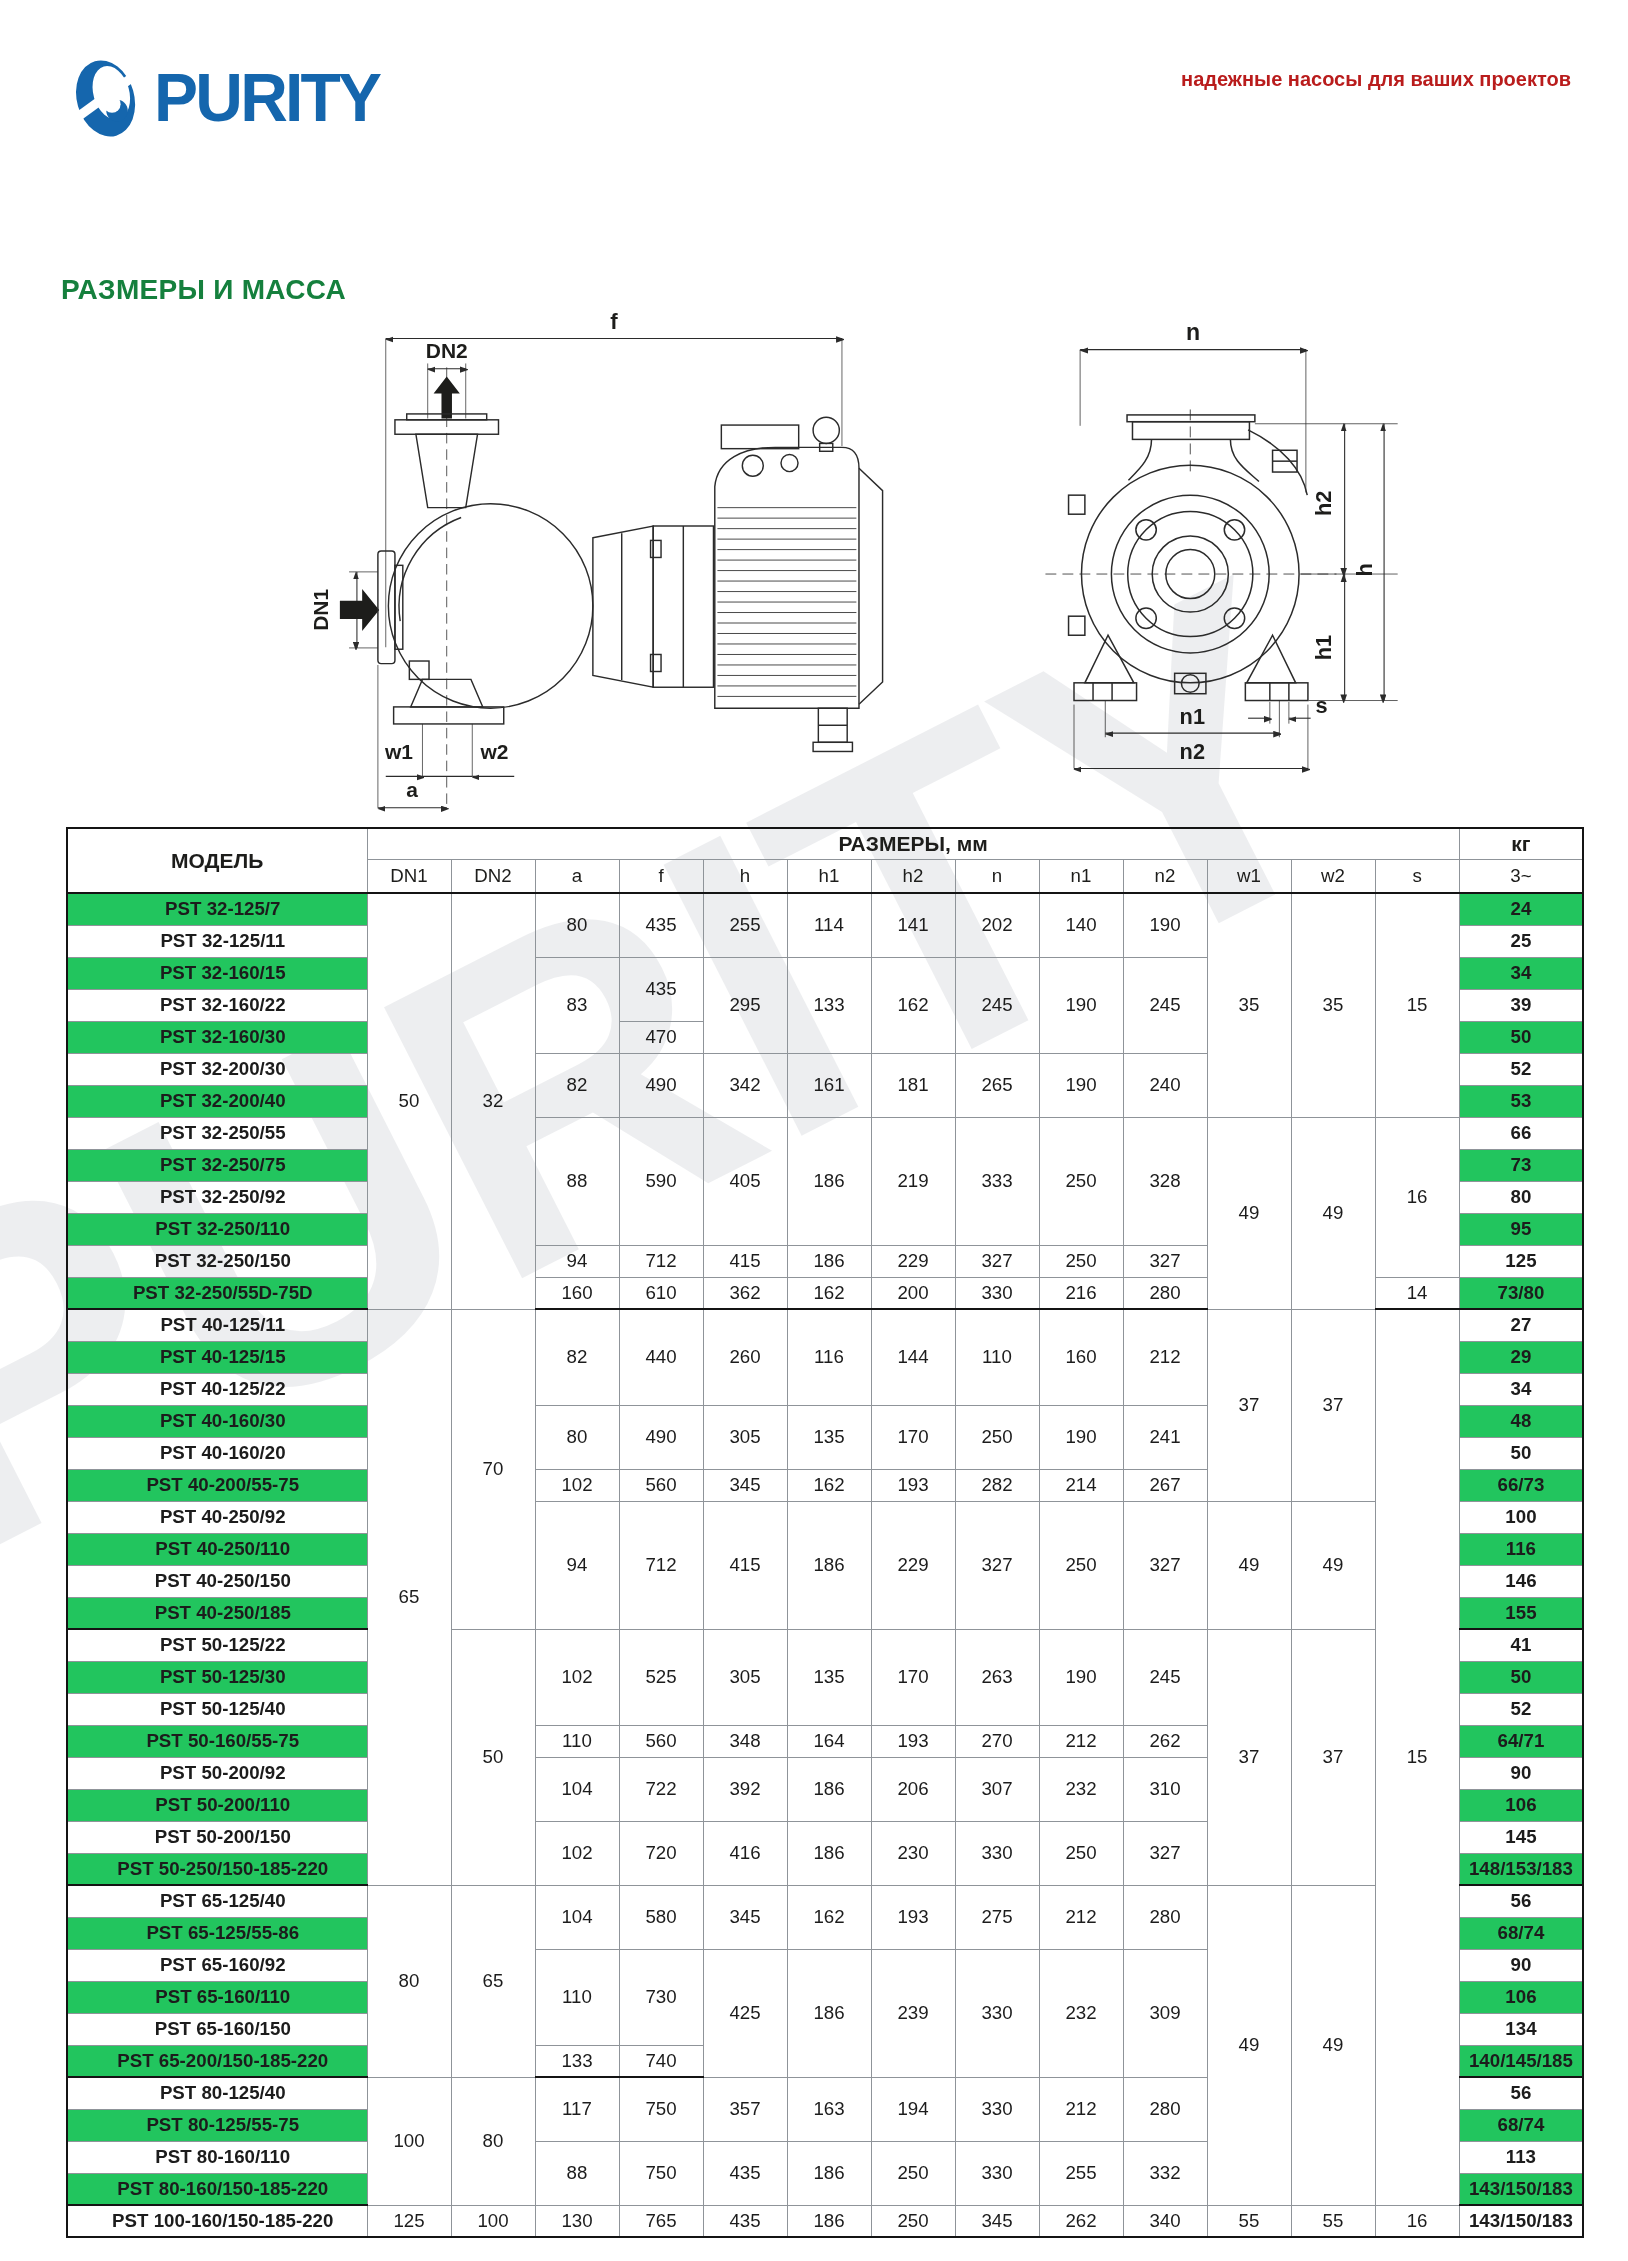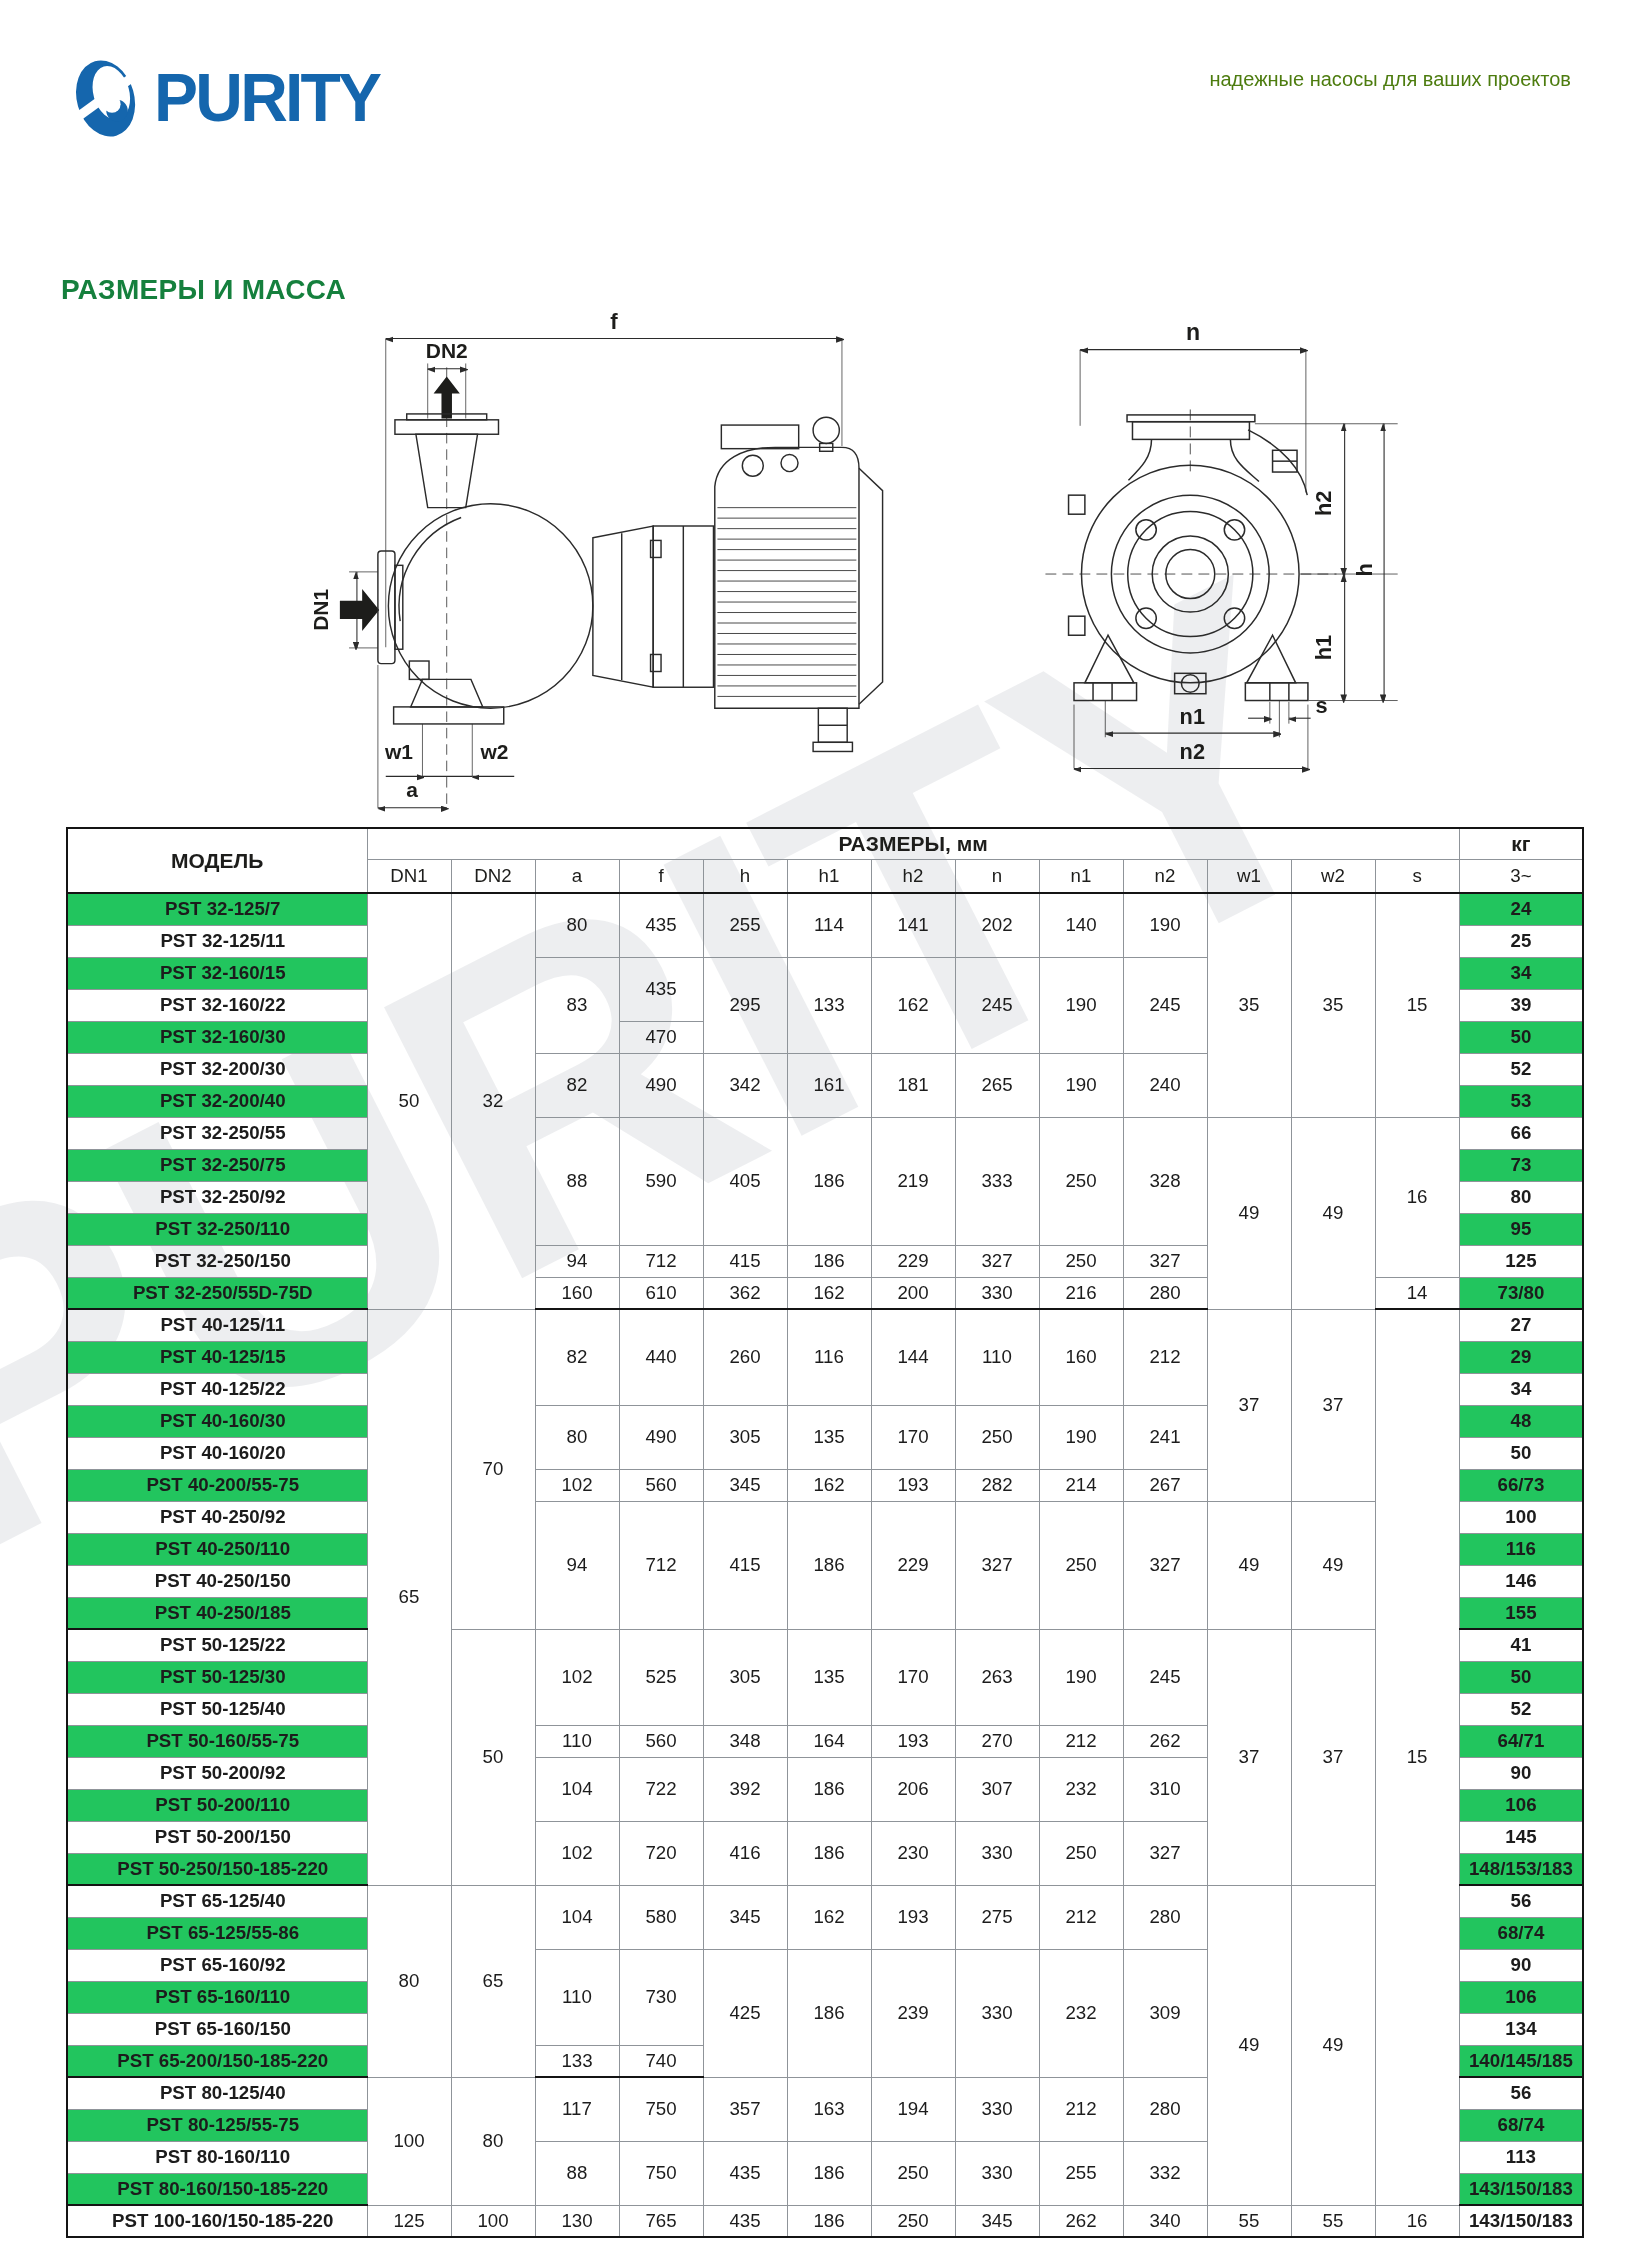--- a/index.html
+++ b/index.html
@@ -17,21 +17,21 @@
   }
   
   .logo { position:absolute; left:64px; top:54px; display:flex; align-items:center; z-index:2; }
   .logo-icon { width:86px; height:86px; }
   .brand-text {
     font-size:66px; font-weight:bold; letter-spacing:-2.8px; color:#1566ad;
     margin-left:4.1px; transform:scaleY(1.04); line-height:1;
   }
   .tagline {
     position:absolute; right:58px; top:68px; z-index:2;
-    font-size:20px; color:#4d7c0f;
+    font-size:20px; color:#b91c1c;font-weight:bold;
   }
   .page-title {
     position:absolute; left:61px; top:274px; z-index:2;
     font-size:28px; font-weight:bold; color:#15803d; letter-spacing:0.3px;
   }
   
   .drawing { position:absolute; z-index:1; }
   #side-view  { left:294px;  top:290px; width:603px; height:531px; }
   #front-view { left:1006px; top:317px; width:442px; height:476px; }
   .dwg-label { font-family:"Liberation Sans", sans-serif; font-weight:bold; fill:#1d1d1b; }

